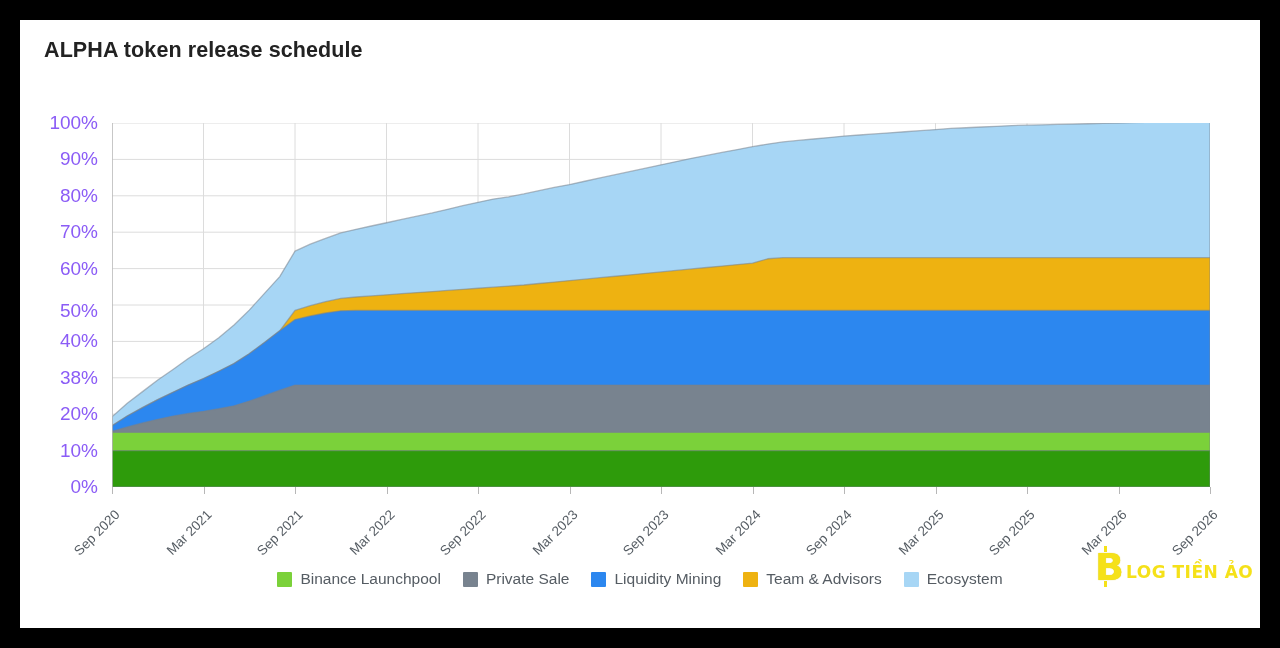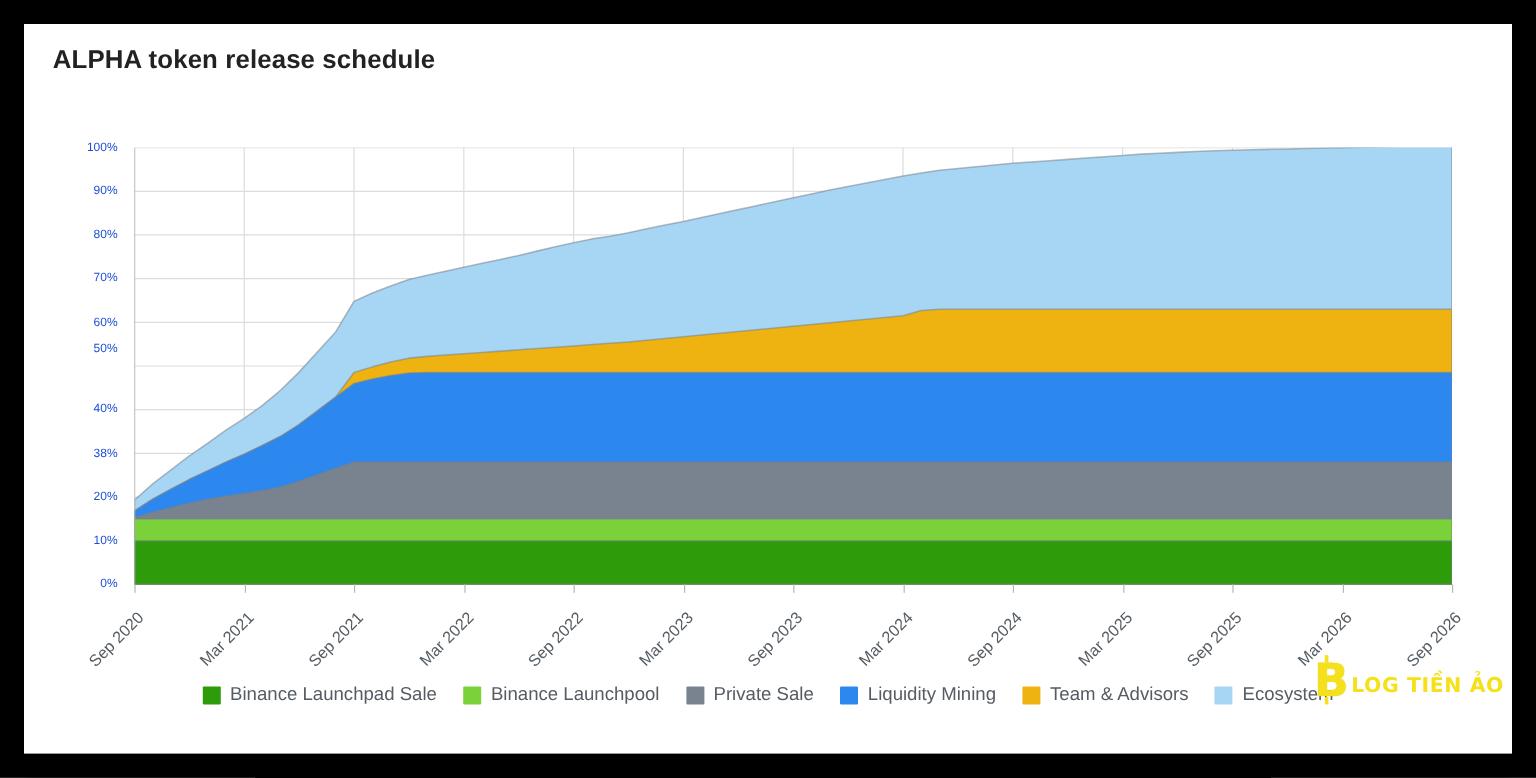--- a/index.html
+++ b/index.html
@@ -44,22 +44,22 @@
     top: 103px;          
     width: 1098px;       
     height: 364px;       
   }
   #svg-plot { display: block; width: 100%; height: 100%; }
 
   .ytick {
     position: absolute;
     right: 0;
     transform: translateY(-50%);
-    font-size: 10px;
-    color: #1d4ed8;
+    font-size: 19px;
+    color: #8b5cf6;
     text-align: right;
     white-space: nowrap;
   }
   #ytick-layer {
     position: absolute;
     left: 32px; top: 103px;
     width: 54px; height: 364px;
   }
 
   #xtick-layer {
@@ -154,21 +154,21 @@
     <div id="chart-title">ALPHA token release schedule</div>
 
     <div id="plot-wrap">
 
       <div id="ytick-layer">
           <div class="ytick" style="top: 364px; right: 8px;">0%</div>
           <div class="ytick" style="top: 327.6px; right: 8px; text-align: right;">10%</div>
           <div class="ytick" style="top: 291.2px; right: 8px; margin-left: 10px;">20%</div>
           <div class="ytick" style="top: 254.8px; right: 8px;">38%</div>
           <div class="ytick" style="top: 218.4px; right: 8px;">40%</div>
-          <div class="ytick" style="top: 168px; right: 8px; margin-left: 17px;">50%</div>
+          <div class="ytick" style="top: 188px; right: 8px; margin-left: 17px;">50%</div>
           <div class="ytick" style="top: 145.6px; right: 8px; text-align: right;">60%</div>
           <div class="ytick" style="top: 109.2px; right: 8px;">70%</div>
           <div class="ytick" style="top: 72.8px; right: 8px;">80%</div>
           <div class="ytick" style="top: 36.4px; right: 8px;">90%</div>
           <div class="ytick" style="top: 0px; right: 8px;">100%</div>
         </div>
 
       <div id="plot-area">
         <svg id="svg-plot" viewBox="0 0 1098 364" preserveAspectRatio="none">
           <g id="gridlines">
@@ -233,24 +233,20 @@
           <div class="xtickline" style="left: 915px;"></div>
           <div class="xtick" style="left: 755px; width: 160px;">Sep 2025</div>
           <div class="xtickline" style="left: 1006.5px;"></div>
           <div class="xtick" style="left: 846.5px; width: 160px;">Mar 2026</div>
           <div class="xtickline" style="left: 1098px;"></div>
           <div class="xtick" style="left: 938px; width: 160px;">Sep 2026</div>
         </div>
 
       <div id="legend">
           <div class="legend-item">
-            <span class="legend-swatch" style="background: rgb(46, 155, 11);"></span>
-            <span>Binance Launchpad Sale</span>
-          </div>
-          <div class="legend-item">
             <span class="legend-swatch" style="background: rgb(123, 209, 58);"></span>
             <span>Binance Launchpool</span>
           </div>
           <div class="legend-item">
             <span class="legend-swatch" style="background: rgb(120, 131, 143);"></span>
             <span>Private Sale</span>
           </div>
           <div class="legend-item">
             <span class="legend-swatch" style="background: rgb(44, 135, 239);"></span>
             <span>Liquidity Mining</span>

